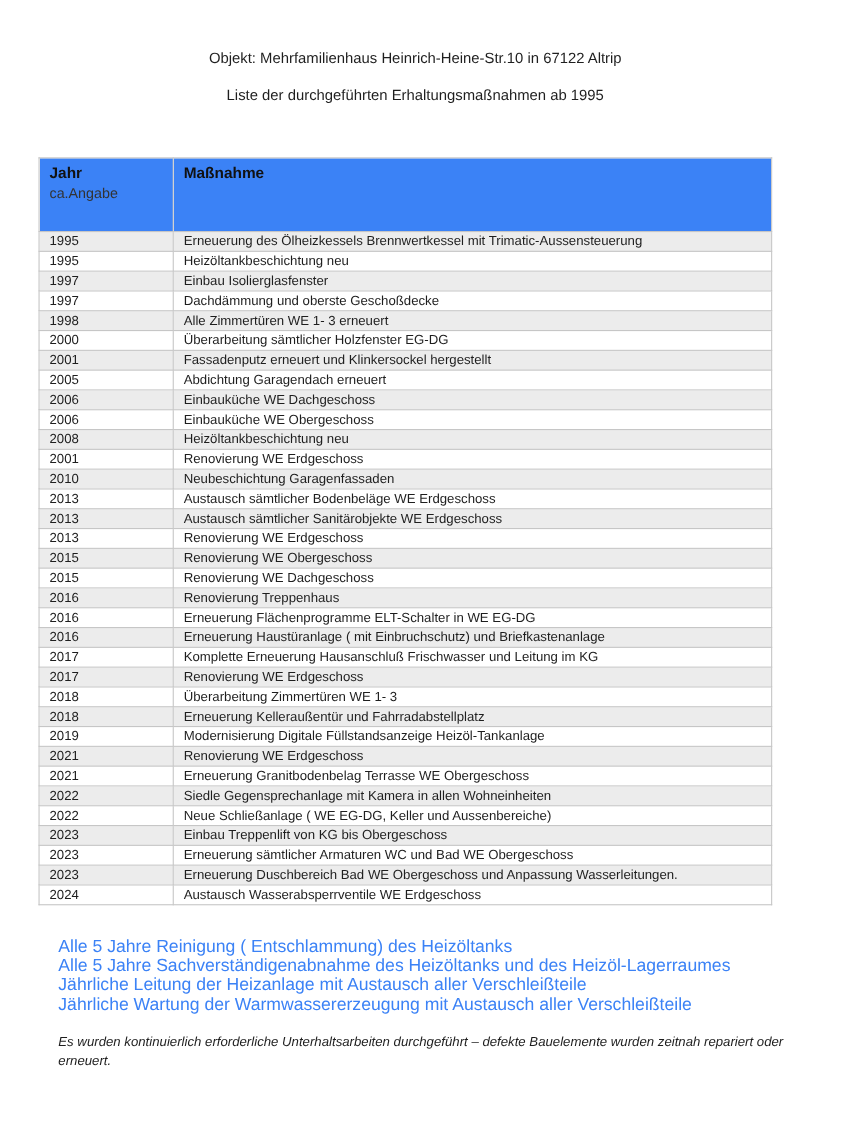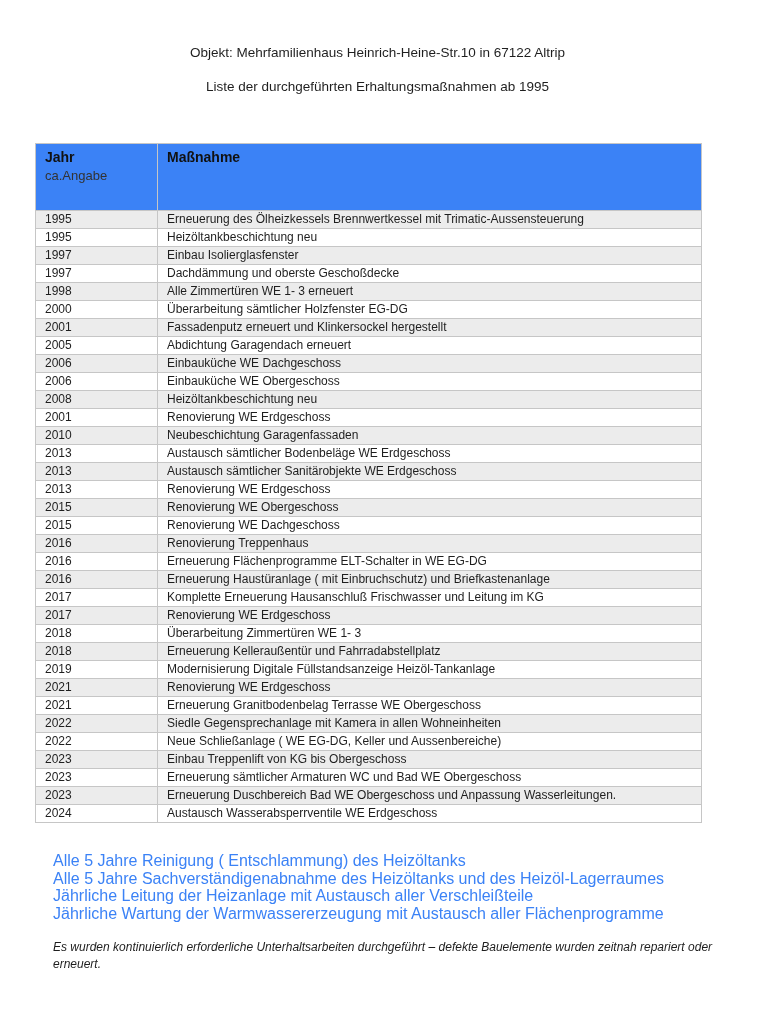--- a/index.html
+++ b/index.html
@@ -251,16 +251,16 @@
         <td>2024</td>
         <td>Austausch Wasserabsperrventile WE Erdgeschoss</td>
       </tr>
     </tbody>
 </table>
 
 <div class="notes" id="notes">
     <div>Alle 5 Jahre Reinigung ( Entschlammung) des Heizöltanks</div>
     <div>Alle 5 Jahre Sachverständigenabnahme des Heizöltanks und des Heizöl-Lagerraumes</div>
     <div>Jährliche Leitung der Heizanlage mit Austausch aller Verschleißteile</div>
-    <div>Jährliche Wartung der Warmwassererzeugung mit Austausch aller Flächenprogramme</div>
+    <div>Jährliche Wartung der Warmwassererzeugung mit Austausch aller Verschleißteile</div>
   </div>
 
 <div class="closing">Es wurden kontinuierlich erforderliche Unterhaltsarbeiten durchgeführt – defekte Bauelemente wurden zeitnah repariert oder erneuert.</div>
 
 </body></html>

